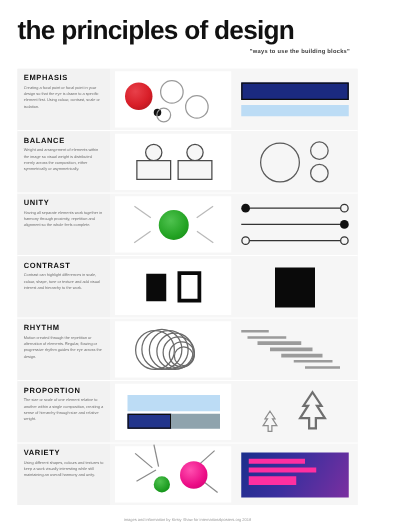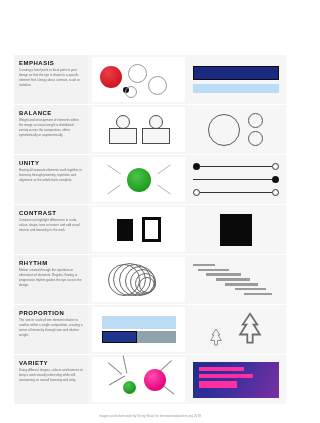--- a/index.html
+++ b/index.html
@@ -162,20 +162,24 @@
   .footer{
     position:absolute;left:0;right:0;bottom:5px;
     text-align:center;font-size:3.2px;color:#9a9a9a;
   }
 </style>
 </head>
 <body>
 
 <div class="poster">
 
+  <div class="header">
+    <h1 class="title">the principles of design</h1>
+    <div class="subtitle">"ways to use the building blocks"</div>
+  </div>
 
   <div class="panel">
 
     <div class="section">
       <div class="textcol">
         <div class="sec-title">EMPHASIS</div>
         <div class="sec-body">Creating a focal point or focal point in your design so that the eye is drawn to a specific element first. Using colour, contrast, scale or isolation.</div>
       </div>
       <div class="artcol">
         <div class="art left">

